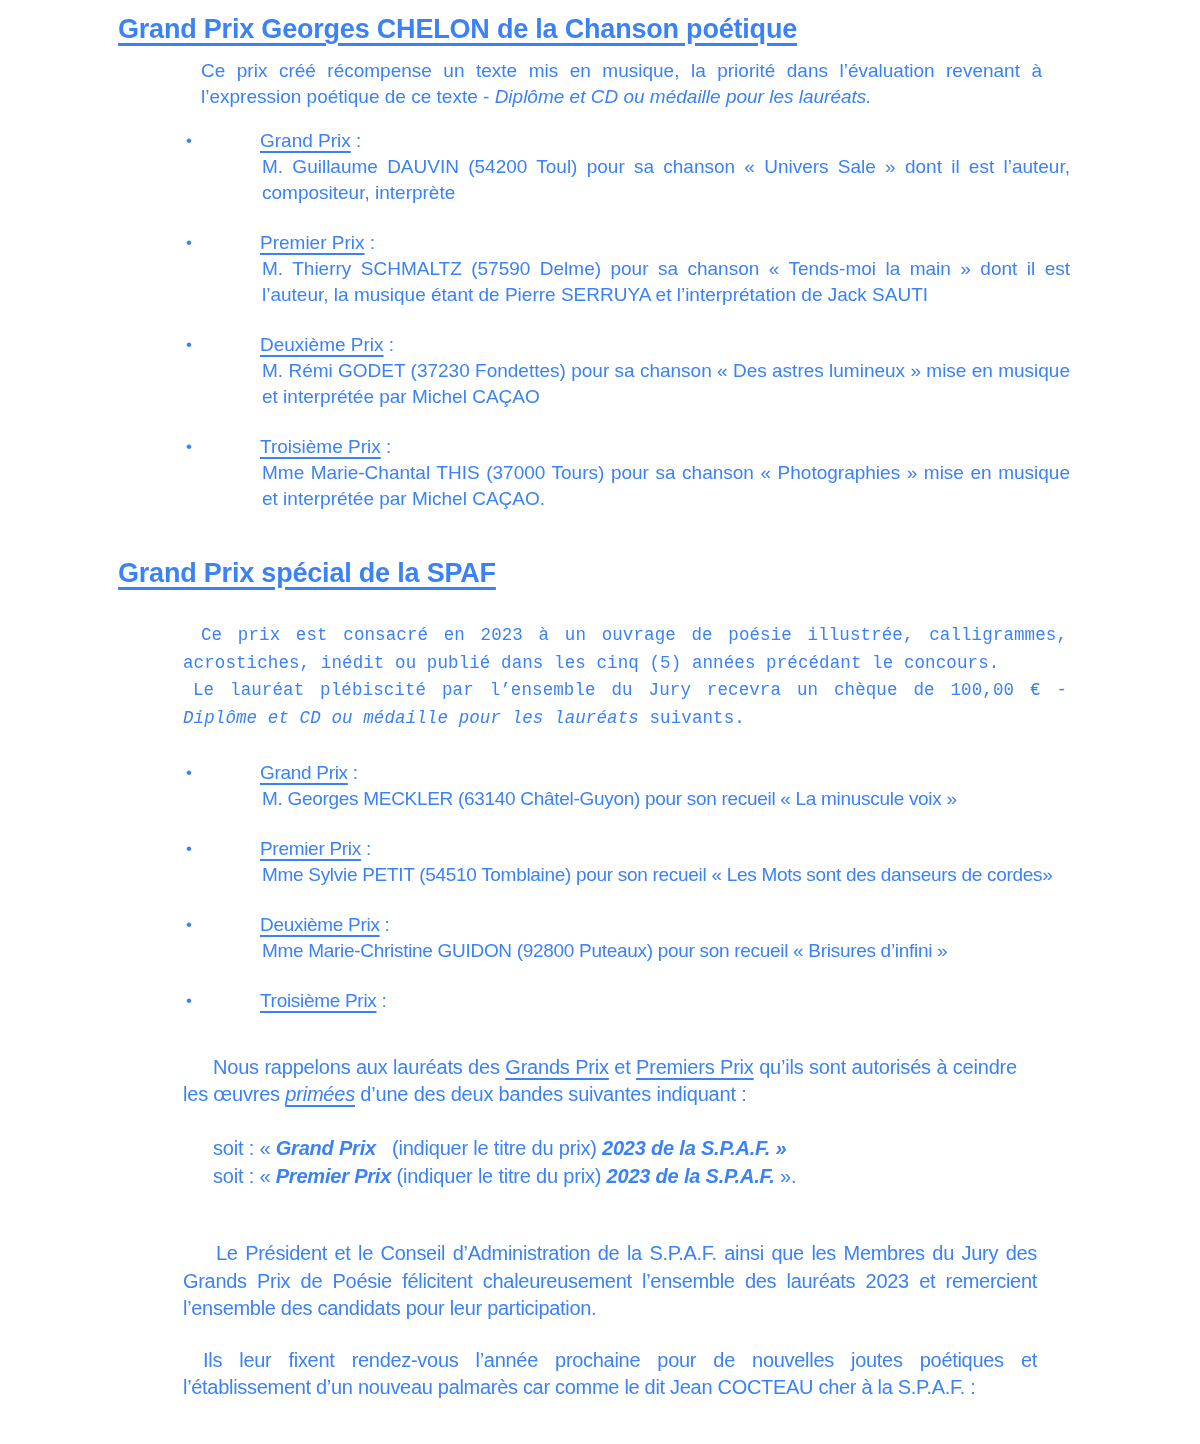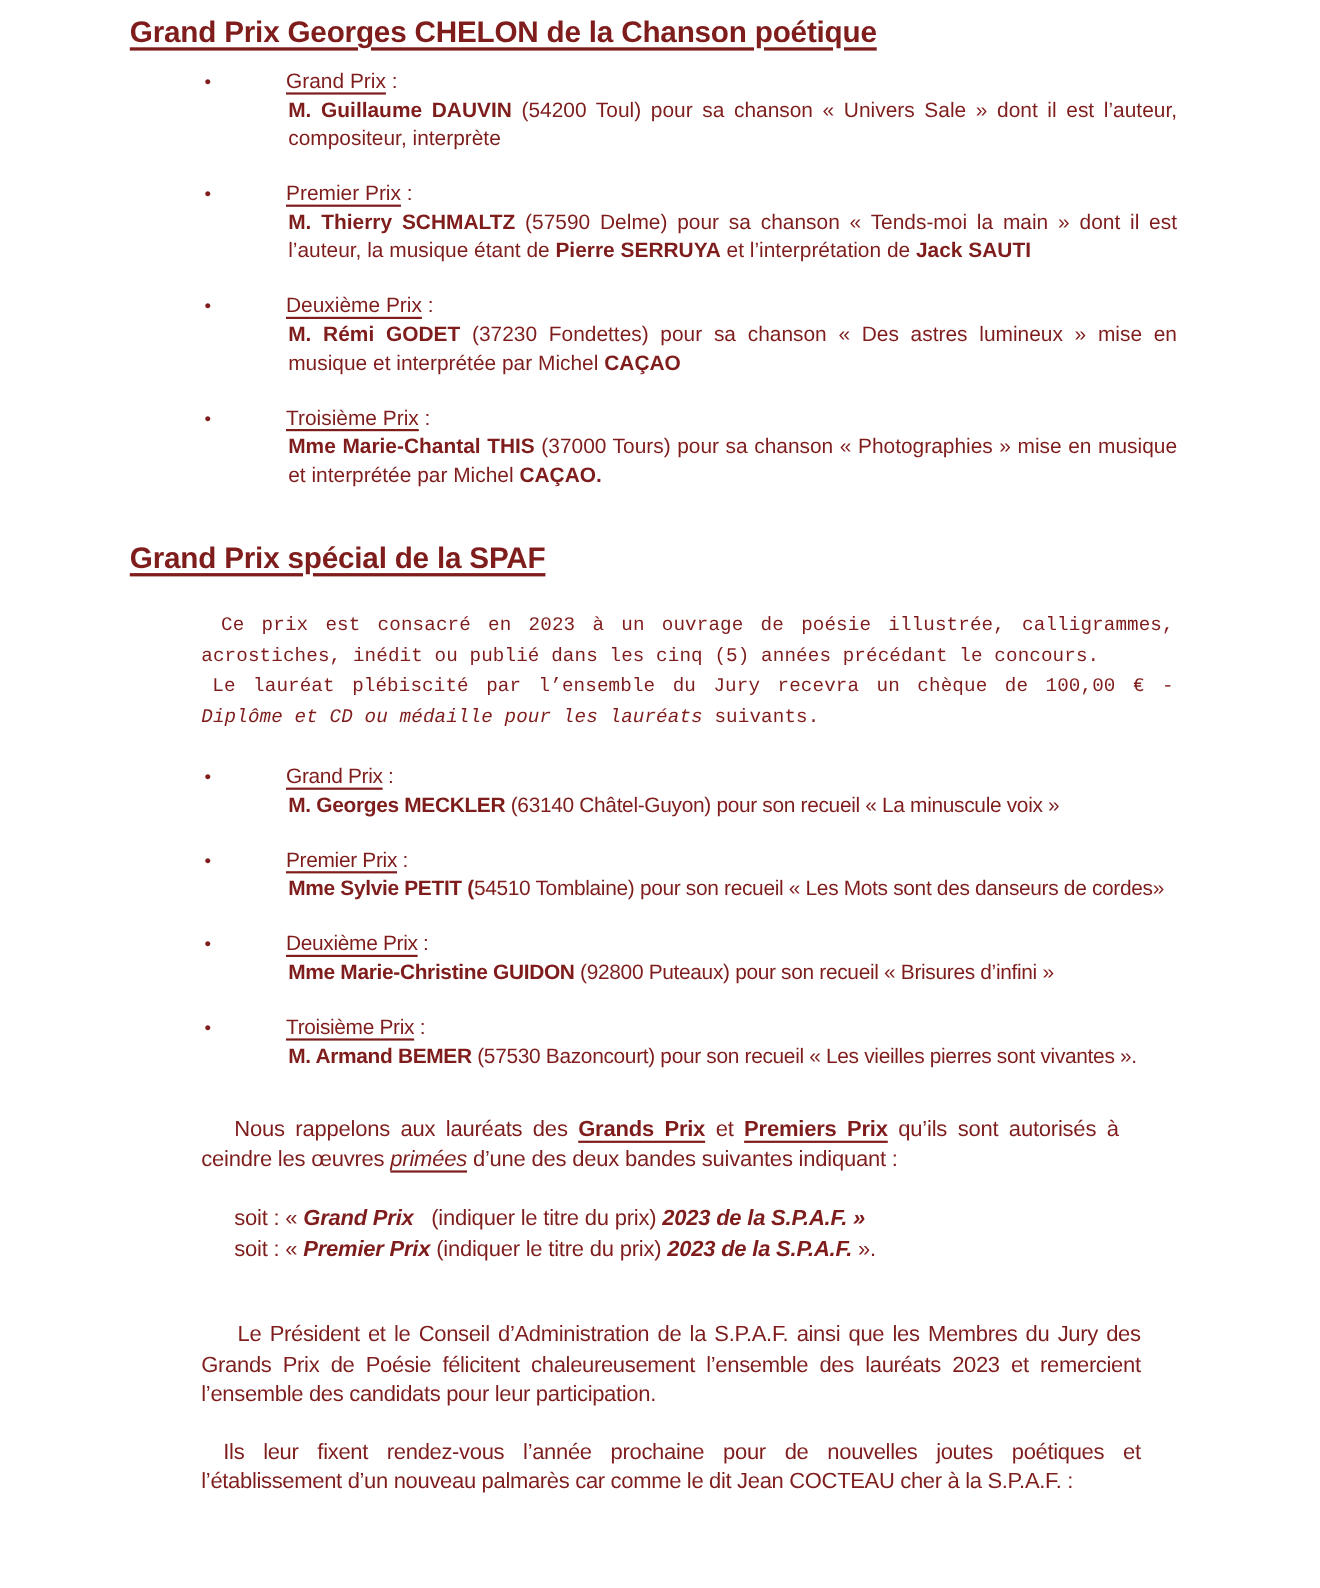--- a/index.html
+++ b/index.html
@@ -3,25 +3,25 @@
 <meta charset="utf-8">
 <style>
   * { margin: 0; padding: 0; box-sizing: border-box; }
   html, body { background: #ffffff; }
   .page {
     position: relative;
     width: 1004px;
     height: 1444px;
     margin: 0 auto;
     background: #ffffff;
-    color: #7f1d1d;
+    color: #3b82f6;
     font-family: "Liberation Sans", sans-serif;
     overflow: hidden;
   }
-  .b  { font-weight: bold; }
+  .b  { font-weight: normal; }
   .i  { font-style: italic; }
   .bi { font-weight: bold; font-style: italic; }
   .u  { text-decoration: underline; text-decoration-thickness: 2px; text-underline-offset: 4px; }
 
   h1.doc-title {
     display: inline-block;
     font-size: 27px;
     line-height: 30px;
     font-weight: bold;
     text-decoration: underline;
@@ -124,20 +124,21 @@
 </head>
 <body>
 
 <div class="page">
 
   <section class="sec1">
     <div class="title1">
       <h1 class="doc-title">Grand Prix Georges CHELON de la Chanson poétique</h1>
     </div>
 
+    <p class="intro1"><span>Ce prix créé récompense un texte mis en musique, la priorité dans l’évaluation revenant à l’expression poétique de ce texte - </span><span class="i">Diplôme et CD ou médaille pour les lauréats.</span></p>
 
     <div class="award award-0">
       <span class="bullet">•</span>
       <div class="award-body">
         <div class="award-label"><span class="u">Grand Prix</span><span> :</span></div>
         <p class="award-text"><span class="b">M. Guillaume DAUVIN</span><span> (54200 Toul) pour sa chanson « Univers Sale » dont il est l’auteur, compositeur, interprète</span></p>
       </div>
     </div>
 
     <div class="award award-n">
@@ -196,21 +197,20 @@
       <div class="award-body">
         <div class="award-label"><span class="u">Deuxième Prix</span><span>  :</span></div>
         <p class="award-text"><span class="b">Mme Marie-Christine GUIDON</span><span> (92800 Puteaux) pour son recueil « Brisures d’infini »</span></p>
       </div>
     </div>
 
     <div class="award award-n">
       <span class="bullet">•</span>
       <div class="award-body">
         <div class="award-label"><span class="u">Troisième Prix</span><span> :</span></div>
-        <p class="award-text"><span class="b">M. Armand BEMER</span><span> (57530 Bazoncourt) pour son recueil « Les vieilles pierres sont vivantes ».</span></p>
       </div>
     </div>
   </section>
 
   <section>
     <p class="closing-reminder"><span>Nous rappelons aux lauréats des </span><span class="b u">Grands Prix</span><span> et </span><span class="b u">Premiers Prix</span><span> qu’ils sont autorisés à ceindre les œuvres </span><span class="i u">primées</span><span> d’une des deux bandes suivantes indiquant :</span></p>
 
     <div class="soit-block">
       <div><span>soit : « </span><span class="bi">Grand Prix</span><span class="gap-left">(indiquer le titre du prix) </span><span class="bi">2023 de la S.P.A.F. »</span></div>
       <div><span>soit : « </span><span class="bi">Premier Prix</span><span> (indiquer le titre du prix) </span><span class="bi">2023 de la S.P.A.F.</span><span> ».</span></div>

